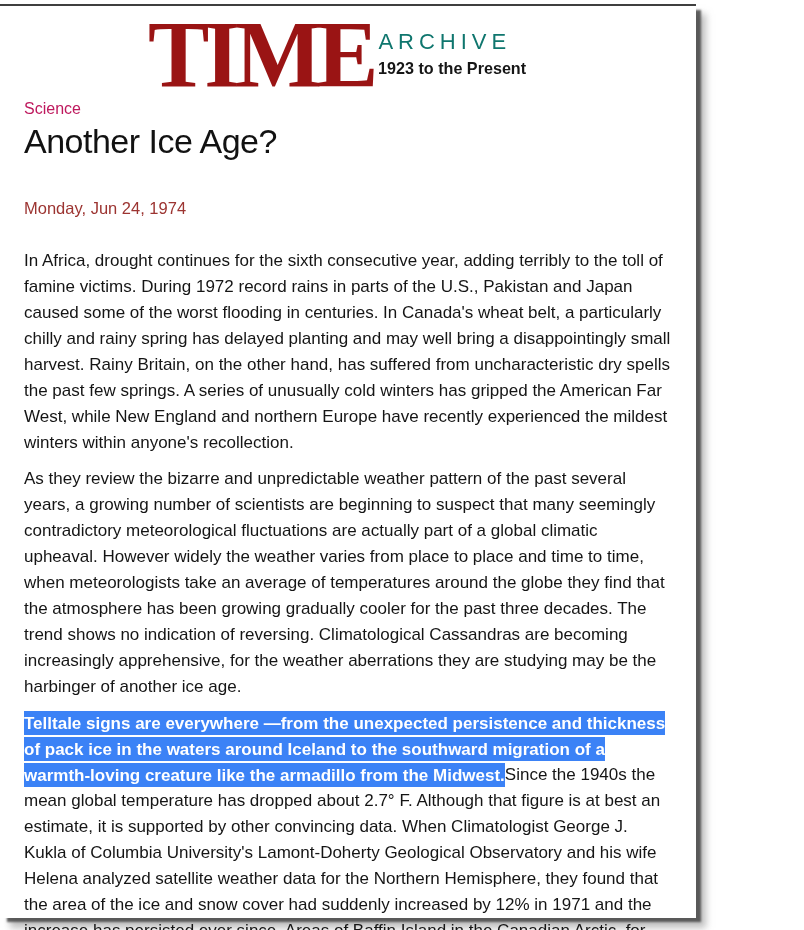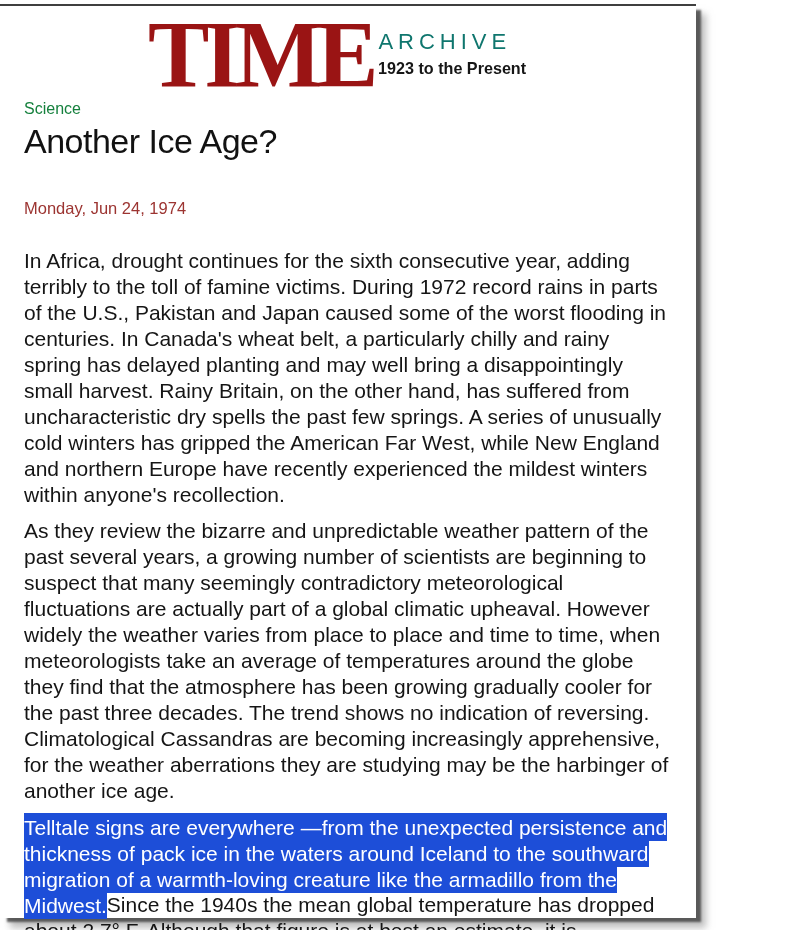--- a/index.html
+++ b/index.html
@@ -60,52 +60,53 @@
     margin-top: 3px;
     transform: scaleX(0.95);
     transform-origin: left center;
     white-space: nowrap;
   }
   
   .category {
     display: inline-block;
     font-size: 16px;
     line-height: 16px;
-    color: #15803d;
+    color: #be185d;
     margin-top: 8px;
     text-decoration: none;
   }
   .title {
     font-size: 34px;
     line-height: 38px;
     font-weight: normal;
     letter-spacing: -0.5px;
     color: #121212;
     margin: 4px 0 0 0;
   }
   .date {
     font-size: 16.5px;
     line-height: 19px;
     color: #9c3431;
     margin-top: 39px;
   }
   
   .article { margin-top: 30px; }
   .article p {
-    font-size: 21px;
+    font-size: 17px;
     line-height: 26px;
     color: #151515;
     margin: 0 0 10px 0;
   }
   .hl {
-    background: #1d4ed8;
+    background: #3b82f6;
     color: #ffffff;
     padding: 2.5px 0;
     -webkit-box-decoration-break: clone;
     box-decoration-break: clone;
+    font-weight: bold;
   }
 </style>
 </head>
 <body>
 
 <div class="page">
 
   <header class="masthead">
     <span class="time-wordmark">TIME</span>
     <span class="archive-block">

